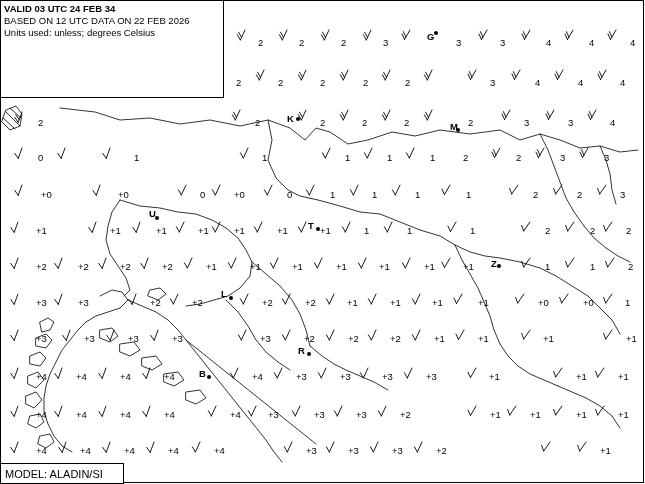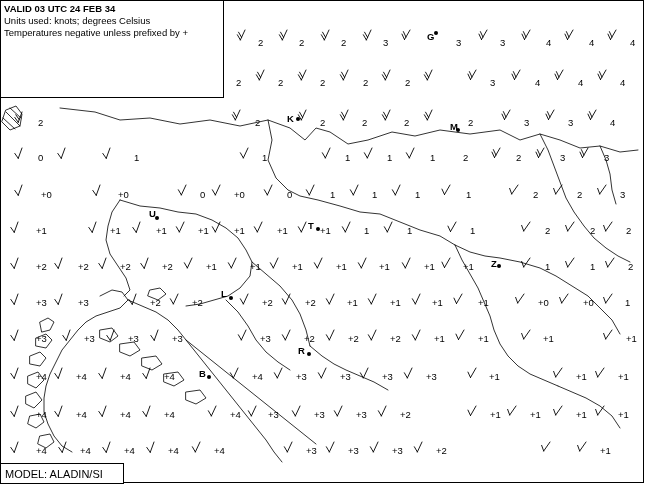--- a/index.html
+++ b/index.html
@@ -854,21 +854,21 @@
       <div class="citylbl" style="left: 221px; top: 288px;">L</div>
       <div class="citydot" style="left: 229px; top: 296px;"></div>
       <div class="citylbl" style="left: 298px; top: 345px;">R</div>
       <div class="citydot" style="left: 307px; top: 352px;"></div>
       <div class="citylbl" style="left: 199px; top: 368px;">B</div>
       <div class="citydot" style="left: 207px; top: 375px;"></div>
     </div>
 
   <div id="legend">
       <div class="bold">VALID 03 UTC 24 FEB 34</div>
-      <div>Units used: knots; degrees Celsius</div>
-      <div>Temperatures negative unless prefixed by +</div>
+      <div>BASED ON 12 UTC DATA ON 22 FEB 2026</div>
+      <div>Units used: unless; degrees Celsius</div>
     </div>
 
   <div id="modelbox">
     <span>MODEL: ALADIN/SI</span>
   </div>
 
 </div>
 
 </body></html>

